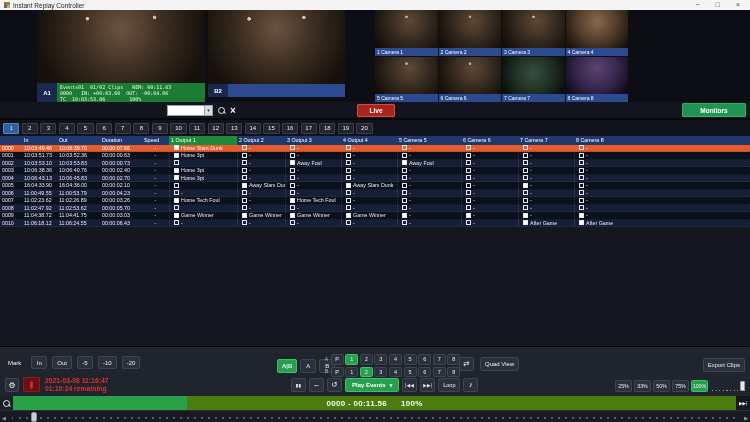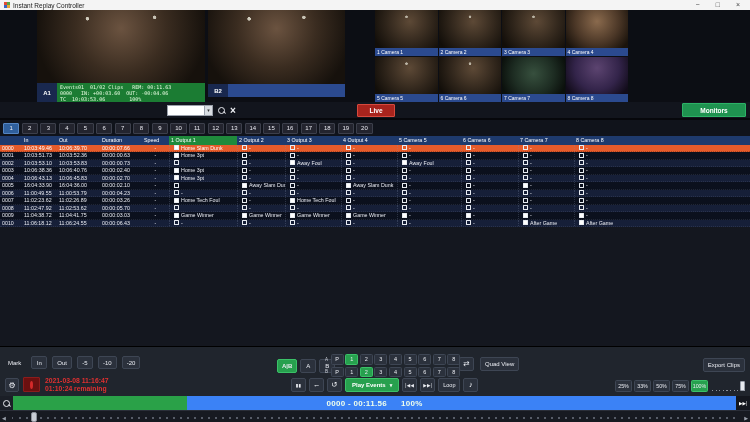--- a/index.html
+++ b/index.html
@@ -125,21 +125,21 @@
         display:flex;align-items:center;justify-content:center;border-radius:1.5px;padding:0;}
   .sbtn.active{background:#27a04e;border-color:#3bc168;}
   .slider{position:absolute;right:5px;top:34px;width:33px;height:10px;}
   .slider .track{position:absolute;left:0;right:0;bottom:0;height:1.4px;
                  background:repeating-linear-gradient(to right,#8b909a 0 1.2px,transparent 1.2px 3.6px);}
   .slider .handle{position:absolute;right:0;top:0;width:5px;height:10px;background:#e7eaef;border:1px solid #9aa0ab;border-radius:1px;}
 
   
   .playbar{height:14px;display:flex;background:#0b0d12;}
   .mag-btn{width:13px;background:#1b1f27;display:flex;align-items:center;justify-content:center;border:0;padding:0;}
-  .bar{flex:1;position:relative;background:#3b82f6;}
+  .bar{flex:1;position:relative;background:#4d7c0f;}
   .bar-fill{position:absolute;left:0;top:0;bottom:0;background:#2aa148;}
   .bar-text{position:absolute;inset:0;display:flex;align-items:center;justify-content:center;gap:14px;
             color:#eefeec;font-size:8px;font-weight:bold;letter-spacing:.3px;}
   .skip-btn{width:14px;background:#14171e;border:0;color:#fff;font-size:4.5px;display:flex;align-items:center;justify-content:center;padding:0;}
 
   
   .ruler{height:13px;background:#171a21;position:relative;border-top:1px solid #2a2e38;}
   .ticks{position:absolute;left:12px;right:12px;top:6px;height:2px;
          background:repeating-linear-gradient(to right,#575c67 0 1.5px,transparent 1.5px 7px);}
   .scrubber{position:absolute;left:31px;top:1px;width:6px;height:10px;background:#c9cdd5;border:1px solid #8a8f99;border-radius:2px;}

